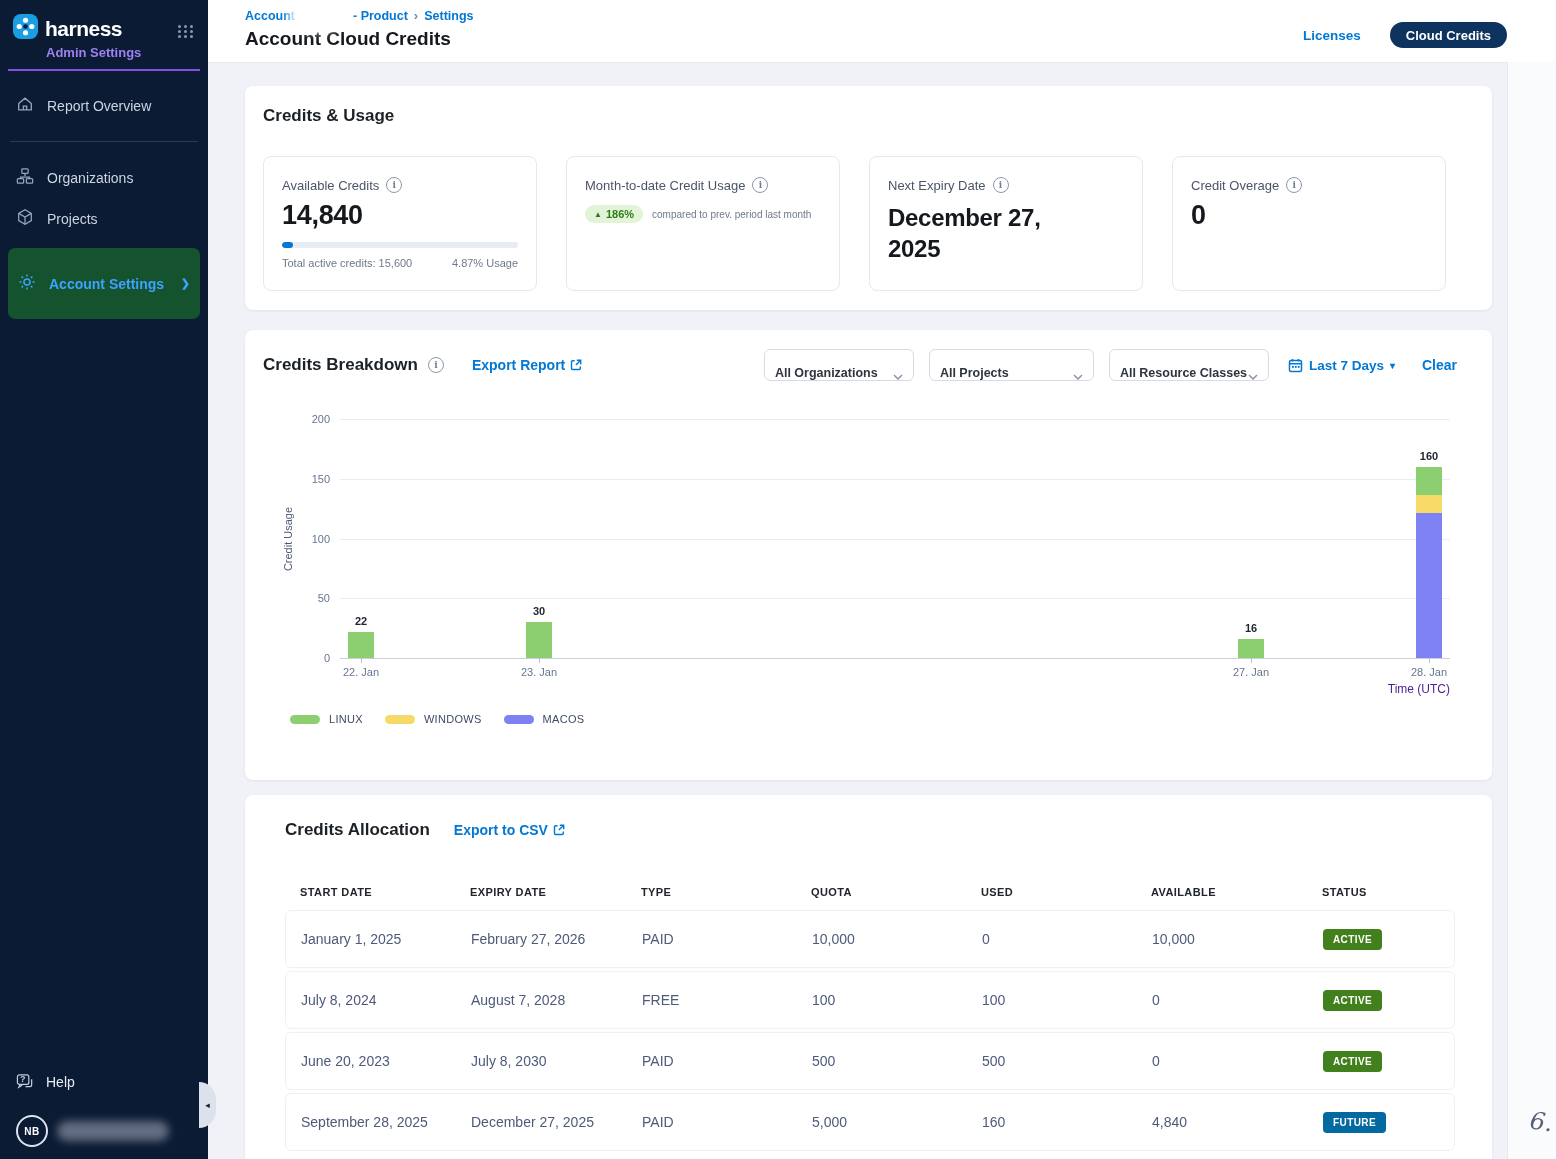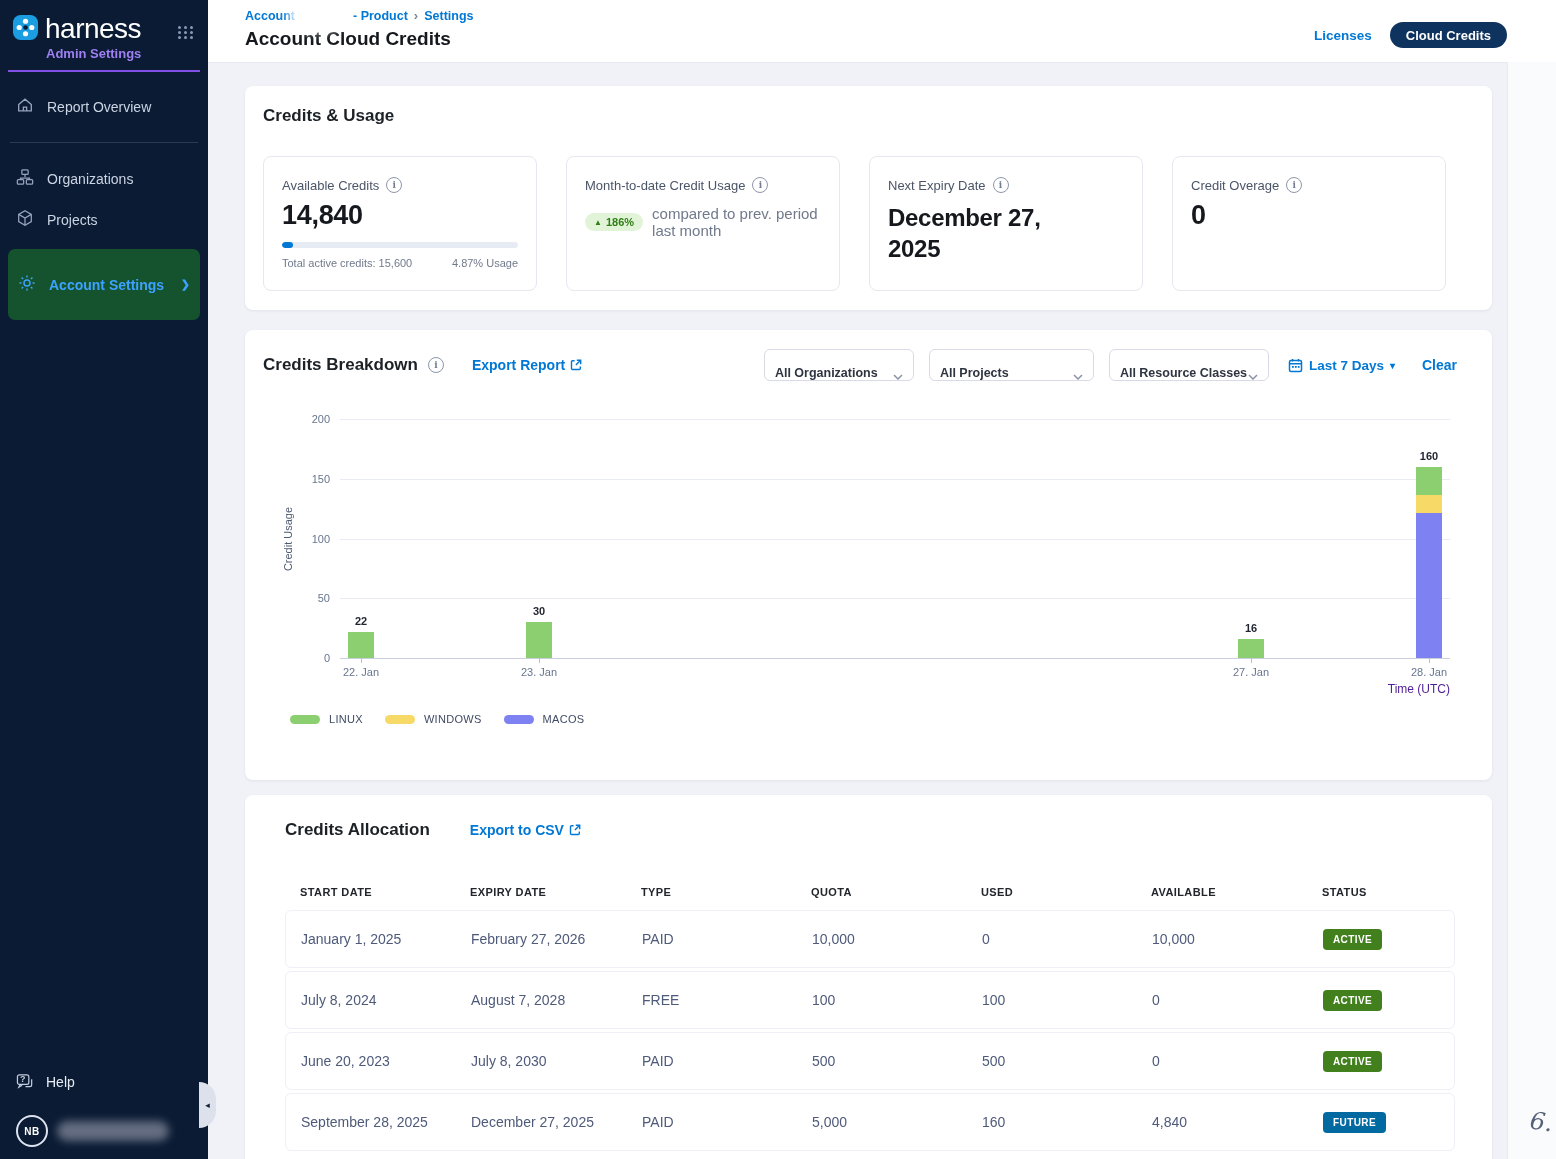--- a/index.html
+++ b/index.html
@@ -2,21 +2,21 @@
 <html><head>
 <meta charset="utf-8">
 <style>
   html,body{margin:0;padding:0;width:1556px;height:1159px;overflow:hidden;
     font-family:"Liberation Sans",sans-serif;background:#f0f2f7;-webkit-font-smoothing:antialiased;}
   .canvas{position:relative;width:1556px;height:1159px;overflow:hidden;}
 
   
   .sidebar{position:absolute;left:0;top:0;bottom:0;width:208px;background:#0a1b33;z-index:5;}
   .brand-row{display:flex;align-items:center;padding:13px 14px 0 12px;}
-  .brand-text{color:#fff;font-size:28px;font-weight:normal;letter-spacing:-0.5px;margin-left:6px;}
+  .brand-text{color:#fff;font-size:21px;font-weight:bold;letter-spacing:-0.5px;margin-left:6px;}
   .grid-icon{margin-left:auto;display:grid;grid-template-columns:repeat(3,4px);grid-gap:2px;cursor:pointer;margin-top:6px;}
   .grid-icon i{width:3px;height:3px;border-radius:50%;background:#8b98b4;}
   .admin-subtitle{margin:1px 0 0 46px;color:#9f80f2;font-size:13px;font-weight:bold;}
   .purple-rule{margin:9px 8px 0 8px;height:2px;background:#8250e6;}
   .nav{margin-top:14px;}
   .nav-item{display:flex;align-items:center;gap:13px;padding:10px 16px;font-size:14px;color:#cbd4e4;cursor:pointer;}
   .nav-item .lbl{white-space:nowrap;}
   .nav-divider{height:1px;background:rgba(255,255,255,.14);margin:15px 10px;}
   .nav-item.active{background:#14532d;border-radius:7px;margin:9px 8px 0 8px;padding:25px 10px;color:#3da2ff;font-weight:bold;}
   .nav-item.active .chev{margin-left:auto;color:#3da2ff;font-size:11px;}
@@ -34,21 +34,21 @@
 
   
   .main{position:absolute;left:208px;top:0;right:0;bottom:0;background:#f0f2f7;}
   .topbar{position:absolute;left:0;right:0;top:0;height:62px;background:#fff;border-bottom:1px solid #e8eaf1;}
   .breadcrumb{position:absolute;left:37px;top:8px;display:flex;align-items:center;gap:6px;font-size:12.5px;font-weight:bold;}
   .breadcrumb .crumb{color:#0278d5;cursor:pointer;}
   .breadcrumb .spacer{width:46px;}
   .breadcrumb .sep{color:#7c8699;font-size:13px;}
   .blur-blob{position:absolute;left:80px;top:-4px;width:60px;height:36px;background:#fff;border-radius:50%;filter:blur(5px);opacity:.95;z-index:2;}
   .page-title{position:absolute;left:37px;top:28px;font-size:19px;font-weight:bold;color:#15191e;}
-  .topbar-right{position:absolute;right:49px;top:0;height:70px;display:flex;align-items:center;gap:18px;}
+  .topbar-right{position:absolute;right:49px;top:0;height:70px;display:flex;align-items:center;gap:29px;}
   .licenses-link{color:#0278d5;font-size:13.5px;font-weight:bold;cursor:pointer;}
   .pill-btn{height:26px;padding:0 16px;border-radius:14px;background:#0e335e;color:#fff;font-size:13px;
     font-weight:bold;display:flex;align-items:center;cursor:pointer;border:none;}
 
   .right-gutter{position:absolute;right:0;top:62px;bottom:0;width:48px;background:#fafbfd;border-left:1px solid #e8eaf0;}
   .stray-glyph{position:absolute;left:1322px;top:1108px;font-family:"DejaVu Serif",serif;font-style:italic;
     font-size:24px;color:#555f76;transform:rotate(8deg);z-index:7;}
 
   .card{position:absolute;left:37px;width:1247px;background:#fff;border-radius:8px;box-shadow:0 1px 3px rgba(20,30,60,.07);}
   .card-usage{top:86px;height:224px;}
@@ -65,21 +65,21 @@
     border-radius:50%;font-size:9px;color:#707d92;font-weight:bold;font-family:"DejaVu Serif",serif;cursor:pointer;flex:0 0 auto;}
   .stat-value{font-size:27px;font-weight:bold;color:#15181d;margin-top:7px;letter-spacing:-.3px;}
   .stat-value.date{font-size:24px;line-height:1.3;margin-top:9px;}
   .progress-track{margin-top:11px;height:6px;border-radius:3px;background:#e7ebf4;overflow:hidden;}
   .progress-fill{height:6px;border-radius:3px;background:#0278d5;}
   .stat-footer{display:flex;justify-content:space-between;margin-top:9px;font-size:11px;color:#707a8c;}
   .trend-row{display:flex;align-items:center;gap:9px;margin-top:12px;}
   .trend-badge{display:flex;align-items:center;gap:4px;background:#e1f4d7;border-radius:10px;padding:3px 9px;
     color:#2f7d15;font-size:11px;font-weight:bold;}
   .trend-badge .tri{font-size:8px;}
-  .trend-note{font-size:15px;color:#707a8c;}
+  .trend-note{font-size:10px;color:#707a8c;}
 
   
   .bd-header{display:flex;align-items:center;padding:19px 35px 0 18px;}
   .bd-title-wrap{display:flex;align-items:center;gap:10px;}
   .link-btn{display:flex;align-items:center;gap:5px;color:#0278d5;font-size:14px;font-weight:bold;cursor:pointer;margin-left:28px;}
   .filters{margin-left:auto;display:flex;align-items:center;gap:15px;}
   .select{display:flex;align-items:flex-end;justify-content:space-between;height:32px;border:1px solid #d8dbe6;
     border-radius:6px;background:#fff;padding:0 10px;font-size:12.5px;font-weight:bold;color:#2e3440;cursor:pointer;box-sizing:border-box;}
   .date-filter{display:flex;align-items:center;gap:6px;color:#0278d5;font-size:13.5px;font-weight:bold;cursor:pointer;margin-left:4px;}
   .date-filter .caret{font-size:10px;}
@@ -365,21 +365,21 @@
             <span class="legend-swatch" style="background: rgb(125, 129, 242);"></span>
             <span class="legend-label">MACOS</span>
           </div>
         </div>
     </section>
 
     <section class="card card-alloc">
       <div class="alloc-inner">
         <div class="alloc-head-row">
           <span class="section-title">Credits Allocation</span>
-          <span class="link-btn" style="margin-left:18px;">
+          <span class="link-btn" style="margin-left:2px;">
             <span>Export to CSV</span>
             <svg width="12" height="12" viewBox="0 0 12 12">
                 <path d="M4.6 1.7H2.5a1 1 0 0 0-1 1v6.8a1 1 0 0 0 1 1h6.8a1 1 0 0 0 1-1V7.4" fill="none" stroke="#0278d5" stroke-width="1.4"></path>
                 <path d="M6.8 1.3h3.9v3.9M10.4 1.6L5.9 6.1" fill="none" stroke="#0278d5" stroke-width="1.4"></path>
               </svg>
           </span>
         </div>
         <div class="alloc-table">
           <div class="alloc-grid">
             <span class="alloc-colhead">START DATE</span>

